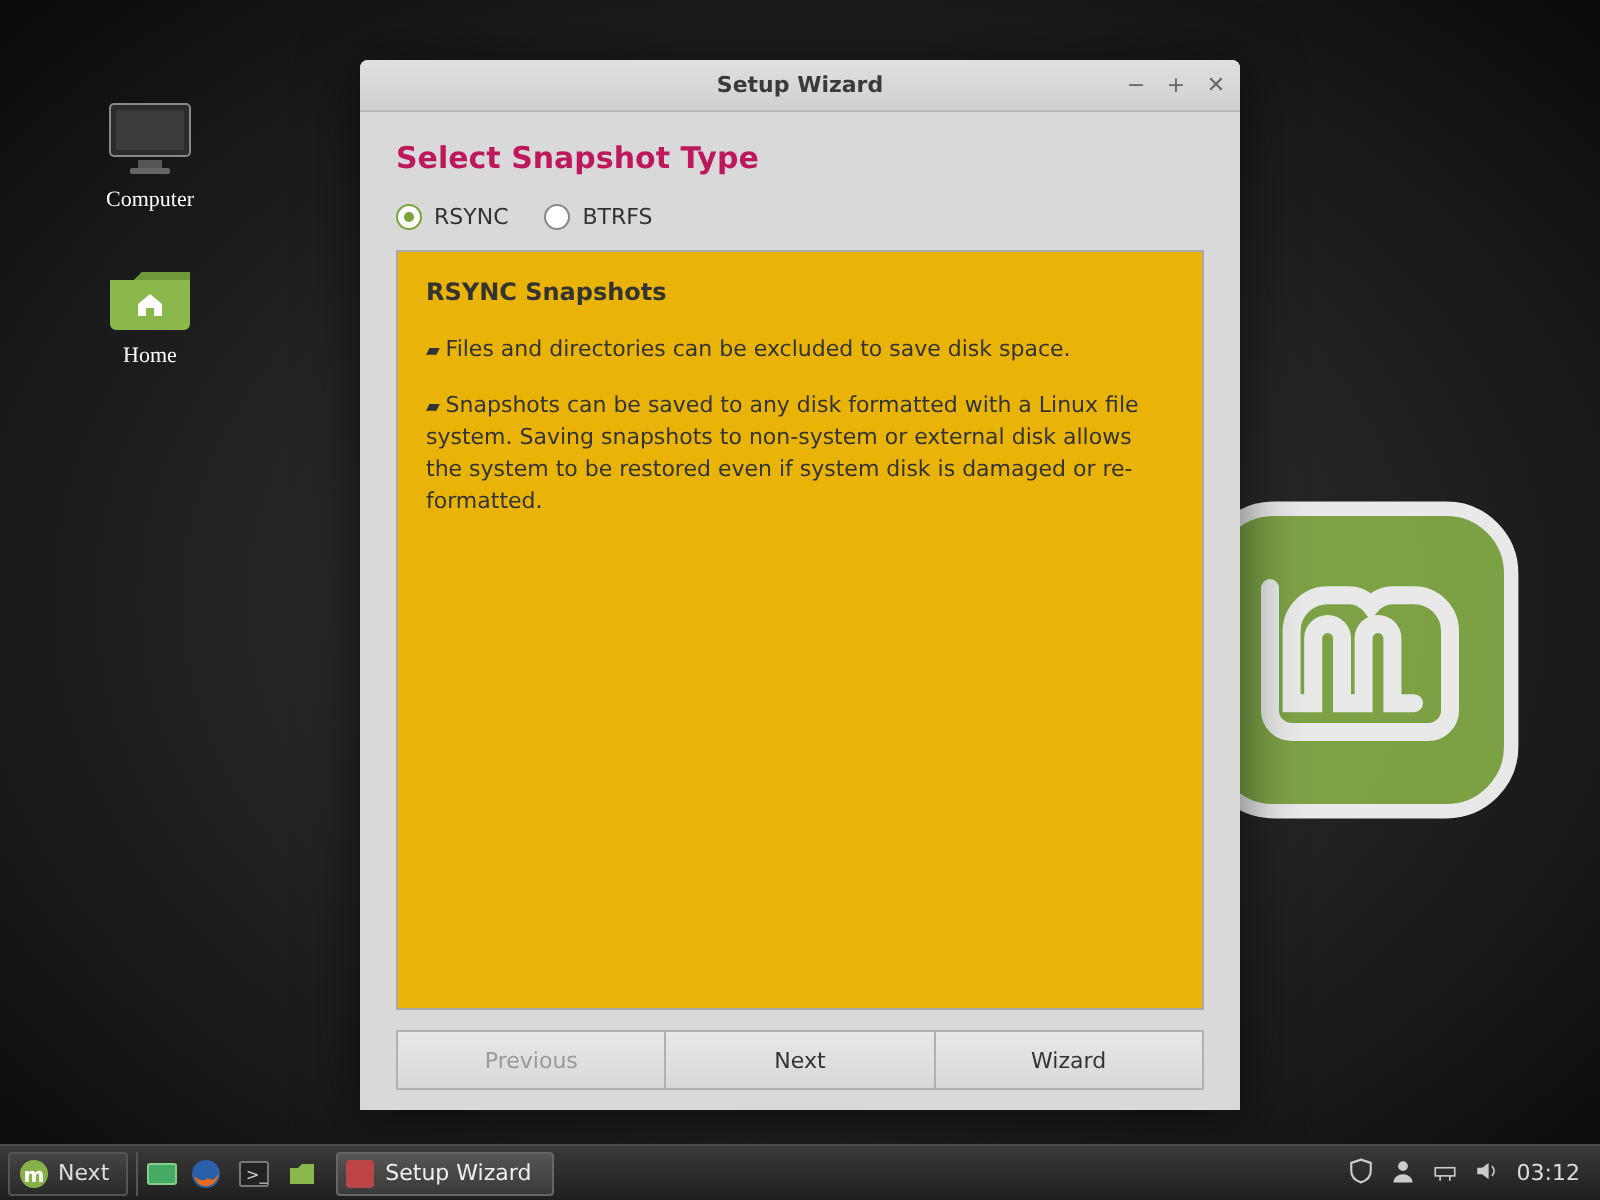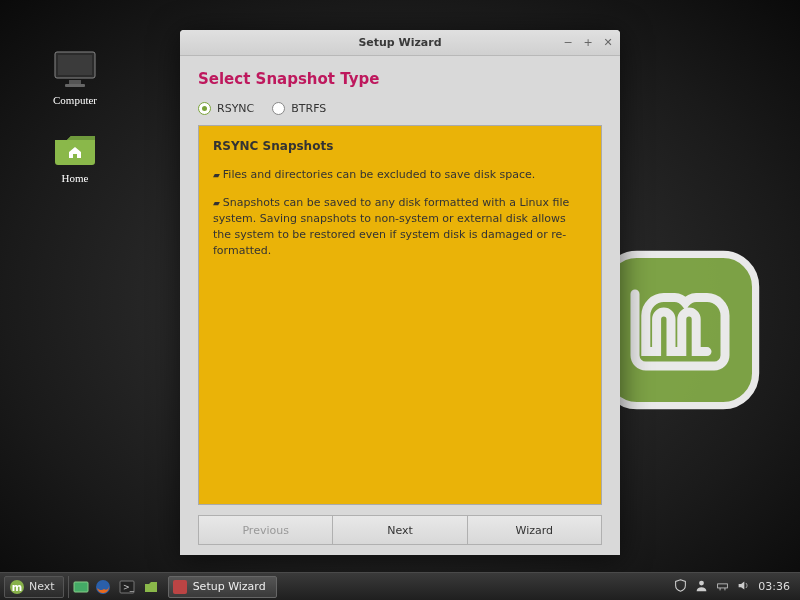--- a/index.html
+++ b/index.html
@@ -178,15 +178,15 @@
           <line x1="5" y1="11" x2="5" y2="14" stroke="#ccc"></line>
           <line x1="11" y1="11" x2="11" y2="14" stroke="#ccc"></line>
         </svg>
     </span>
     <span class="tray-icon">
       <svg width="13" height="13" viewBox="0 0 16 16">
           <path d="M2 6 h3 l4-3 v10 l-4-3 H2 z" fill="#ccc"></path>
           <path d="M11 5 a4 4 0 0 1 0 6" fill="none" stroke="#ccc"></path>
         </svg>
     </span>
-    <span class="clock">03:36</span>
+    <span class="clock">03:12</span>
   </div>
 </div>
 
 </body></html>

